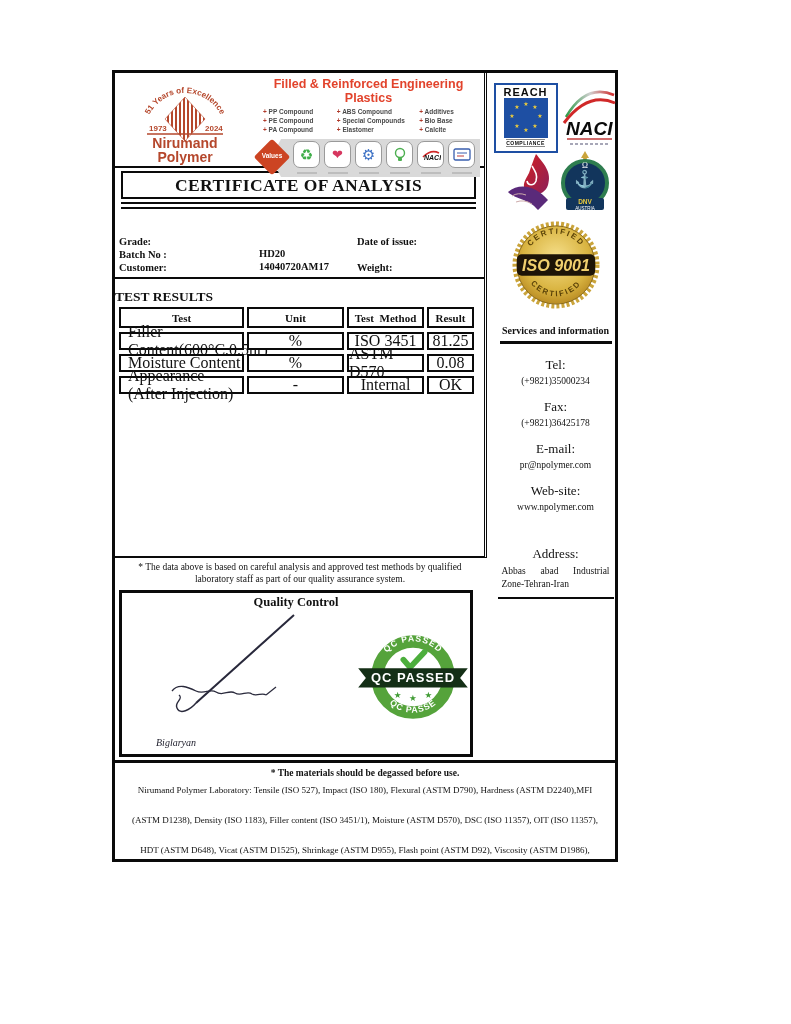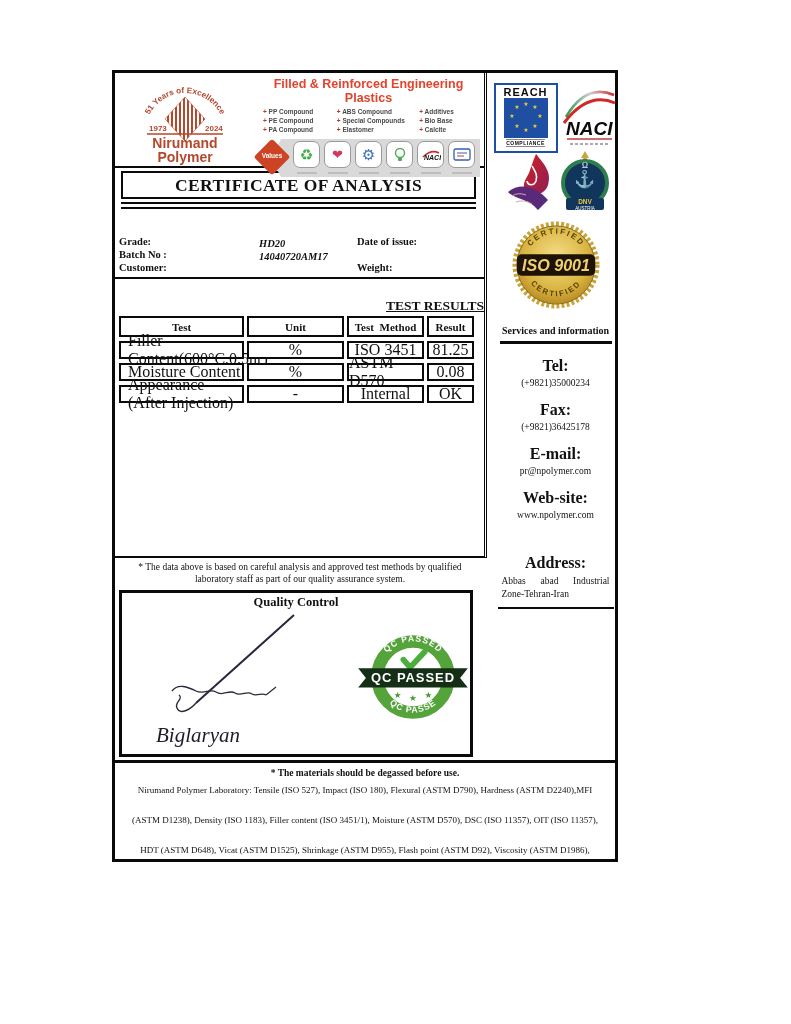--- a/index.html
+++ b/index.html
@@ -33,54 +33,54 @@
   .vicon .cap{position:absolute;margin-top:36px;width:20px;height:2px;background:#bdbdbd;}
   .gl{font-size:15px;line-height:1;}
   
   .title-wrap{padding:3px 8px 0 6px;}
   .title-box{border:2px solid #0a0a0a;height:28px;box-sizing:border-box;display:flex;
              align-items:center;justify-content:center;font-size:17.5px;font-weight:bold;letter-spacing:.4px;}
   .dbl-rule{margin-top:3px;height:3px;border-top:2px solid #0a0a0a;border-bottom:2px solid #0a0a0a;}
   
   .info-block{position:relative;padding:3px 0 2px 4px;border-bottom:2px solid #0a0a0a;margin-top:24px;}
   .irow{position:relative;height:13px;font-size:10.5px;font-weight:bold;}
-  .irow .val{position:absolute;left:140px;top:2px;font-style:italic;}
+  .irow .val{position:absolute;left:140px;top:12px;}
   .irow .rlab{position:absolute;left:238px;top:0;}
-  .results-heading{font-size:13.5px;font-weight:bold;text-align:right;margin-top:19px;text-decoration:underline;}
+  .results-heading{font-size:13.5px;font-weight:bold;text-align:left;margin-top:10px;}
   
   .rtable{display:grid;grid-template-columns:125px 97px 77px 1fr;column-gap:3px;row-gap:4px;
           margin:2px 10px 8px 4px;border-radius:20px;}
   .cell{border:2px solid #0a0a0a;box-sizing:border-box;display:flex;align-items:center;
         justify-content:center;font-size:16px;background:#fff;}
   .cell.h{height:21px;font-weight:bold;font-size:11px;}
   .cell.d{height:18px;}
   .cell.left{justify-content:flex-start;padding-left:7px;}
   
   .lower{position:absolute;left:0;top:485px;width:372px;}
   .footnote{font-size:9.5px;text-align:center;padding:3px 16px 0 14px;line-height:1.3;}
   .qc-box{margin:4px 0 0 4px;width:354px;height:167px;border:3px solid #0a0a0a;
           box-sizing:border-box;position:relative;}
   .qc-title{font-size:12.5px;font-weight:bold;text-align:center;margin-top:2px;}
   .sig-svg{position:absolute;left:22px;top:18px;}
-  .sig-name{position:absolute;left:34px;bottom:6px;font-style:italic;font-size:21px;color:#1c1c2a;
+  .sig-name{position:absolute;left:34px;bottom:6px;font-style:italic;font-size:10px;color:#1c1c2a;
             font-family:"Liberation Serif",serif;}
   .qc-badge{position:absolute;left:232px;top:34px;}
   
   .sidebar{position:absolute;left:375px;top:0;width:131px;height:687px;display:flex;
            flex-direction:column;align-items:center;}
   .logo-row{display:flex;align-items:center;justify-content:center;gap:2px;}
   .reach{width:64px;height:70px;border:2px solid #1e4fa3;box-sizing:border-box;background:#fff;
          display:flex;flex-direction:column;align-items:center;font-family:"Liberation Sans",sans-serif;}
   .reach-word{font-size:11px;font-weight:bold;letter-spacing:1px;color:#0a0a0a;margin-top:1px;}
   .reach-sub{font-size:5px;font-weight:bold;letter-spacing:.5px;color:#0a0a0a;margin-top:1px;
              border-top:1px solid #888;border-bottom:1px solid #888;}
   .svc-title{font-size:10px;font-weight:bold;margin-top:12px;}
   .svc-rule{width:112px;height:0;border-top:3px solid #0a0a0a;margin-top:5px;}
   .contact{margin-top:13px;text-align:center;}
-  .contact .clab{font-size:16px;font-weight:bold;}
+  .contact .clab{font-size:13px;font-weight:normal;}
   .contact .cval{font-size:9.5px;margin-top:3px;}
   .contact.address{margin-top:34px;}
   .contact.address .cval{text-align:justify;width:108px;line-height:1.35;}
   .addr-rule{width:116px;border-top:2px solid #0a0a0a;margin-top:6px;}
   
   .footer{flex:1;border-top:3px solid #0a0a0a;overflow:hidden;}
   .foot-note{font-size:9.5px;font-weight:bold;text-align:center;margin-top:5px;}
   .foot-lab{font-size:9px;text-align:center;line-height:30px;padding:0 8px;margin-top:-3px;}
 </style>
 </head>

